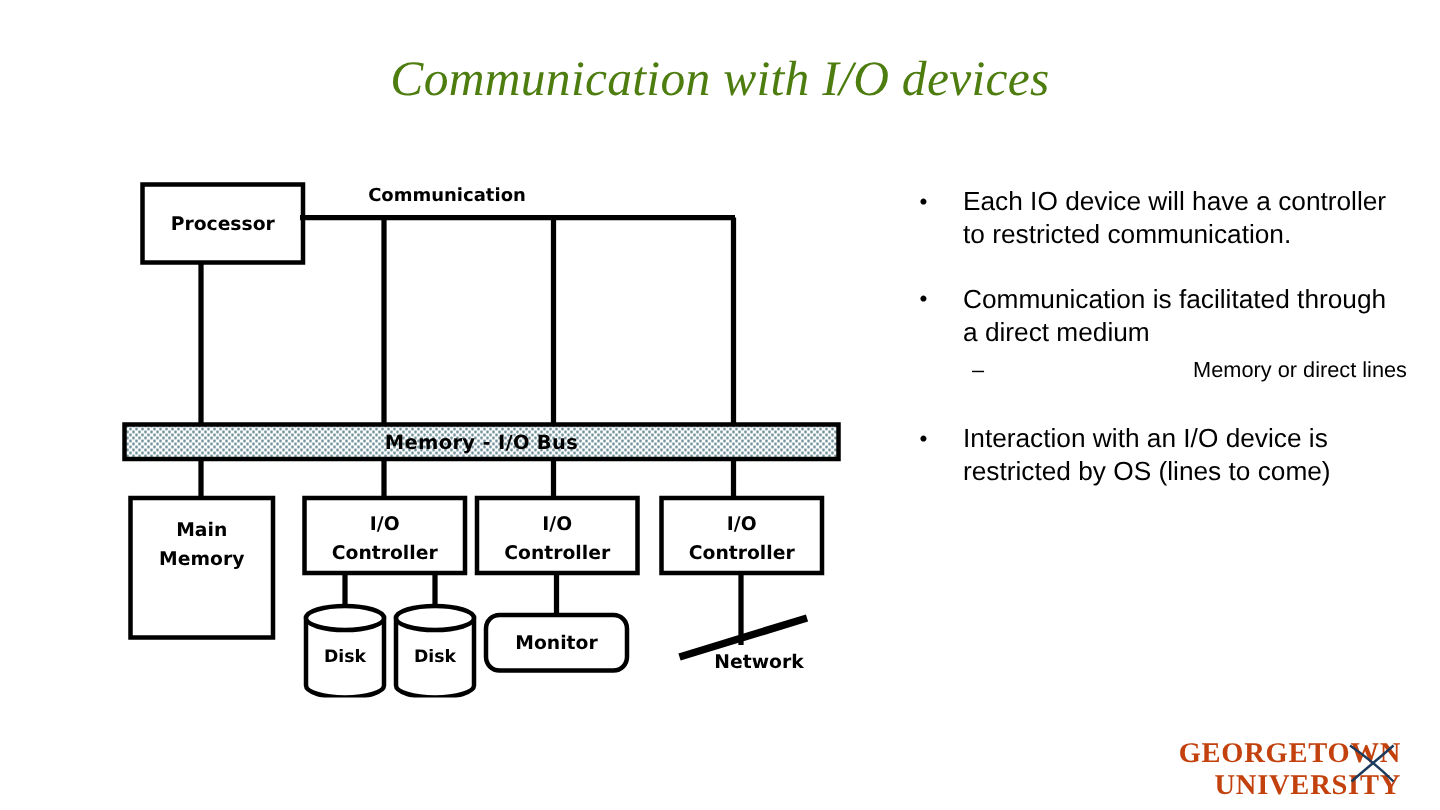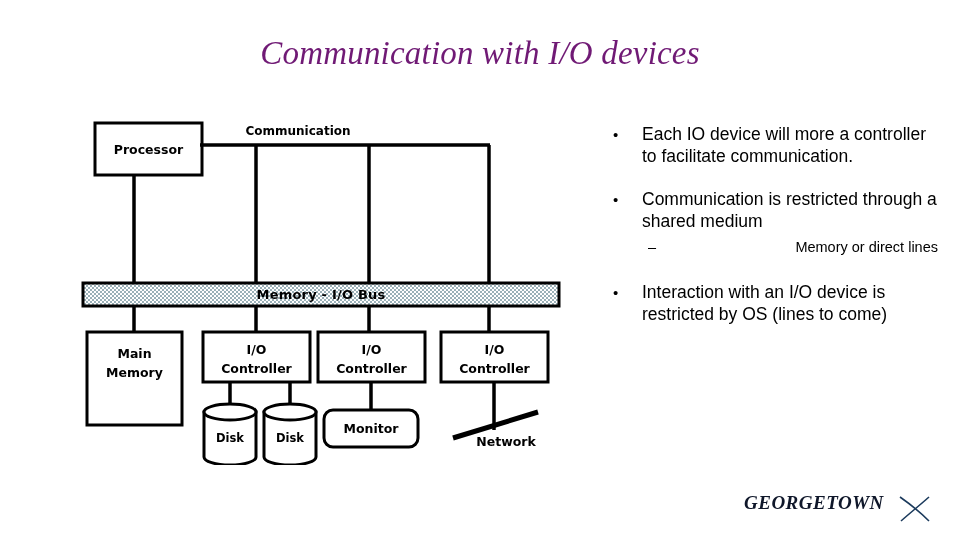--- a/index.html
+++ b/index.html
@@ -22,21 +22,21 @@
     position: absolute;
     left: 0;
     top: 33px;
     width: 960px;
     text-align: center;
     font-family: "Liberation Serif", serif;
     font-style: italic;
     font-weight: 400;
     font-size: 33px;
     line-height: 40px;
-    color: #701a75;
+    color: #4d7c0f;
     letter-spacing: 0.2px;
     white-space: nowrap;
   }
 
   
   #diagram {
     position: absolute;
     left: 70px;
     top: 105px;
     width: 520px;
@@ -123,25 +123,24 @@
 
   .sp-3 { margin-bottom: 26px; }
 
   
   #logo {
     position: absolute;
     left: 744px;
     top: 492px;
     width: 190px;
     height: 42px;
-    color: #0f172a;
+    color: #c2410c;
     font-family: "Liberation Serif", serif;
-    font-style: italic;
     font-weight: 700;
-    text-align: left;
+    text-align: right;
   }
   #logo-line1 {
     font-size: 19px;
     line-height: 21px;
     letter-spacing: 0.5px;
     white-space: nowrap;
   }
   #logo-line2 {
     font-size: 19px;
     line-height: 21px;
@@ -252,41 +251,42 @@
       <path class="dgm-line" d="M 424 277 L 424 325"></path>
       <line class="dgm-net-line" x1="383" y1="333" x2="468" y2="307"></line>
       <text class="dgm-text dgm-text-md" x="436" y="337">Network</text>
     </svg>
   </div>
 
   <div id="bullets">
 
     <div class="bullet bullet-l1">
       <span class="bullet-mark">•</span>
-      <span class="bullet-text">Each IO device will more a controller to facilitate communication.</span>
+      <span class="bullet-text">Each IO device will have a controller to restricted communication.</span>
     </div>
 
     <div class="bullet bullet-l1">
       <span class="bullet-mark">•</span>
-      <span class="bullet-text">Communication is restricted through a shared medium</span>
+      <span class="bullet-text">Communication is facilitated through a direct medium</span>
     </div>
 
     <div class="bullet bullet-l2 sp-3">
       <span class="bullet-mark">–</span>
       <span class="bullet-text">Memory or direct lines</span>
     </div>
 
     <div class="bullet bullet-l1">
       <span class="bullet-mark">•</span>
       <span class="bullet-text">Interaction with an I/O device is restricted by OS (lines to come)</span>
     </div>
 
   </div>
 
   <div id="logo">
     <div id="logo-line1">GEORGETOWN</div>
+    <div id="logo-line2">UNIVERSITY</div>
     <svg id="logo-swoosh" viewBox="0 0 34 30">
       <path d="M 2 3 C 12 10, 22 18, 31 27" stroke="#1b3a5c" stroke-width="1.6" fill="none"></path>
       <path d="M 31 3 C 22 11, 12 19, 3 27" stroke="#1b3a5c" stroke-width="1.6" fill="none"></path>
     </svg>
   </div>
 
 </div>
 
 </body></html>

